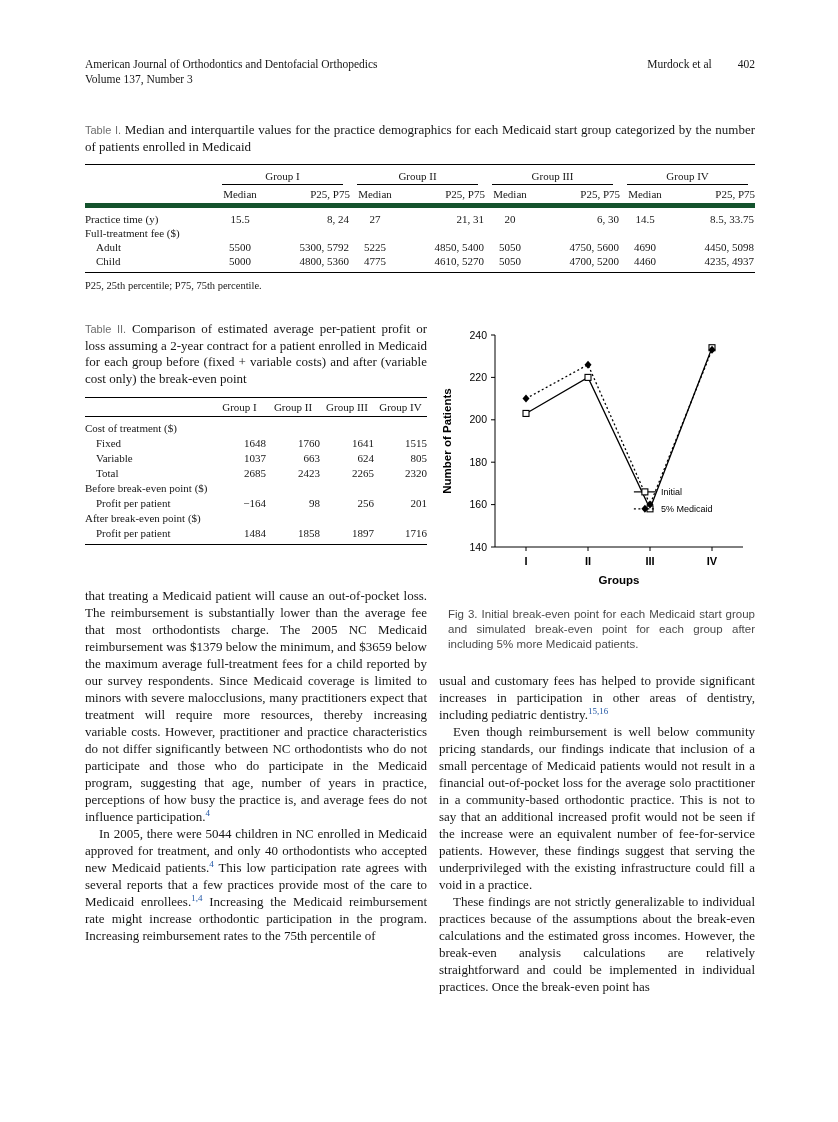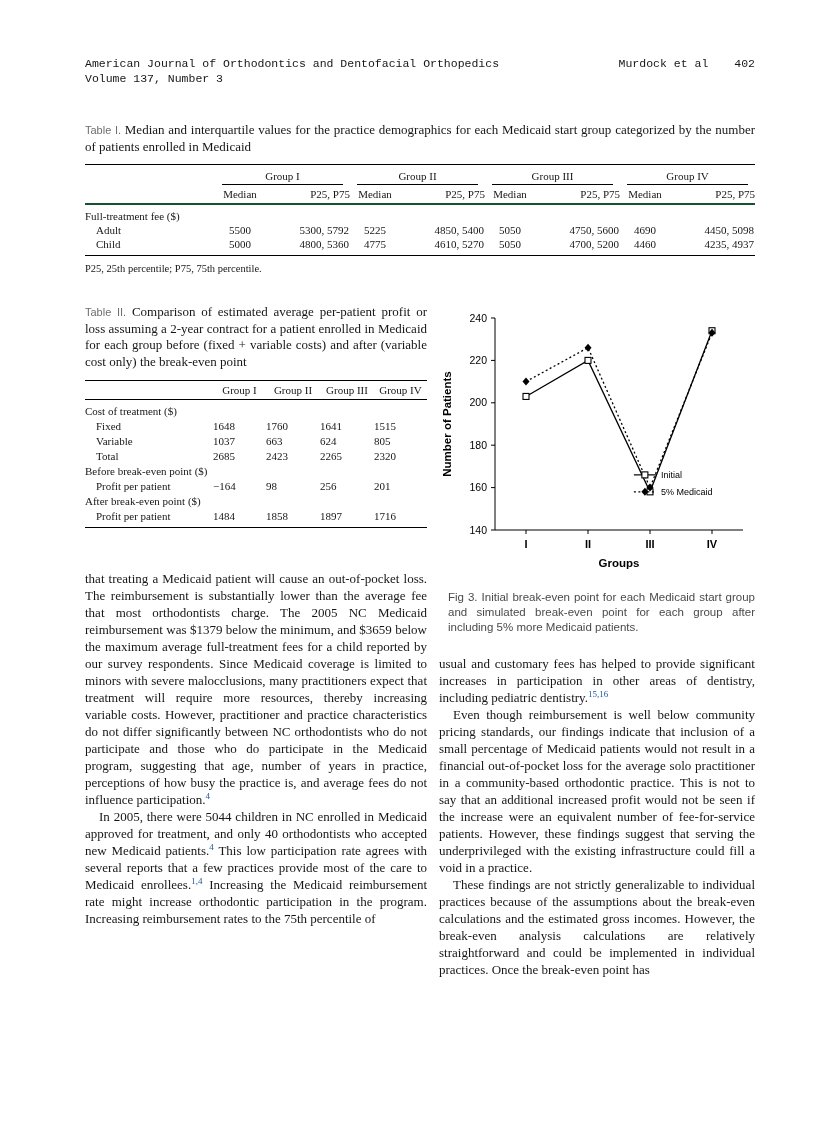--- a/index.html
+++ b/index.html
@@ -2,51 +2,51 @@
 <html lang="en"><head>
 <meta charset="utf-8">
 <style>
   html,body{margin:0;padding:0;background:#ffffff;}
   .page{width:838px;height:1122px;background:#fff;position:relative;overflow:hidden;
         font-family:"Liberation Serif","DejaVu Serif",serif;color:#161616;}
   .content{position:absolute;left:85px;top:57px;width:670px;}
 
   
   .pg-header{display:flex;justify-content:space-between;align-items:flex-start;
-             font-size:11.5px;line-height:14.5px;font-family:Liberation Mono, monospace;}
+             font-size:11.5px;line-height:14.5px;}
   .pg-header .pageno{margin-left:26px;}
 
   
   .tbl-caption{margin:0;font-size:13px;line-height:16.5px;text-align:justify;}
   .tbl-label{font-family:"Liberation Sans","DejaVu Sans",sans-serif;font-size:11px;color:#6e6e6e;}
 
   
   .table1-block{margin-top:36px;}
   table{table-layout:fixed;}
   .t1{width:100%;border-collapse:collapse;font-size:11px;margin-top:9px;border-top:1px solid #000;}
   .t1 th,.t1 td{font-weight:normal;padding:1px 0;overflow:visible;white-space:nowrap;}
   .t1 .group-rule{border-bottom:1px solid #000;margin:0 7px;text-align:center;padding:4px 0 2px;}
-  .t1 tr.sub th{border-bottom:2px solid #14532d;padding:2px 0 3px;}
+  .t1 tr.sub th{border-bottom:5px solid #14532d;padding:2px 0 3px;}
   .t1 .med{text-align:center;}
   .t1 .p25{text-align:right;padding-right:1px;}
   .t1 td.lbl{text-align:left;}
   .t1 td.lbl.ind{padding-left:11px;}
   .t1 tbody tr:first-child td{padding-top:5px;}
   .t1 tbody tr:last-child td{border-bottom:1px solid #000;padding-bottom:5px;}
   .t1-footnote{font-size:10.5px;margin:7px 0 0 0;}
 
   
   .two-col{display:flex;margin-top:30px;}
   .col-left{width:342px;margin-right:12px;}
   .col-right{width:316px;}
 
   
   .t2{width:100%;border-collapse:collapse;font-size:11px;margin-top:10px;border-top:1px solid #000;}
   .t2 th{font-weight:normal;border-bottom:1px solid #000;padding:3px 0;text-align:center;white-space:nowrap;}
-  .t2 td{padding:1.5px 0;text-align:left;white-space:nowrap;}
+  .t2 td{padding:1.5px 0;text-align:right;white-space:nowrap;}
   .t2 td.lbl,.t2 th.lbl{text-align:left;}
   .t2 td.lbl.ind{padding-left:11px;}
   .t2 tbody tr:first-child td{padding-top:5px;}
   .t2 tbody tr:last-child td{border-bottom:1px solid #000;padding-bottom:5px;}
 
   
   .body-text{font-size:13px;line-height:17px;text-align:justify;}
   .body-text p{margin:0;}
   .body-text p.indent{text-indent:14px;}
   .body-text sup{font-size:9px;line-height:0;color:#2257a5;margin-top:42px;}
@@ -114,20 +114,31 @@
               <th class="p25">P25, P75</th>
               <th class="med">Median</th>
               <th class="p25">P25, P75</th>
               <th class="med">Median</th>
               <th class="p25">P25, P75</th>
               <th class="med">Median</th>
               <th class="p25">P25, P75</th>
             </tr>
           </thead>
         <tbody id="t1-body">
+            <tr>
+              <td class="lbl">Practice time (y)</td>
+              <td class="med">15.5</td>
+              <td class="p25">8, 24</td>
+              <td class="med">27</td>
+              <td class="p25">21, 31</td>
+              <td class="med">20</td>
+              <td class="p25">6, 30</td>
+              <td class="med">14.5</td>
+              <td class="p25">8.5, 33.75</td>
+            </tr>
             <tr>
               <td class="lbl">Full-treatment fee ($)</td>
               <td class="med"></td>
               <td class="p25"></td>
               <td class="med"></td>
               <td class="p25"></td>
               <td class="med"></td>
               <td class="p25"></td>
               <td class="med"></td>
               <td class="p25"></td>

